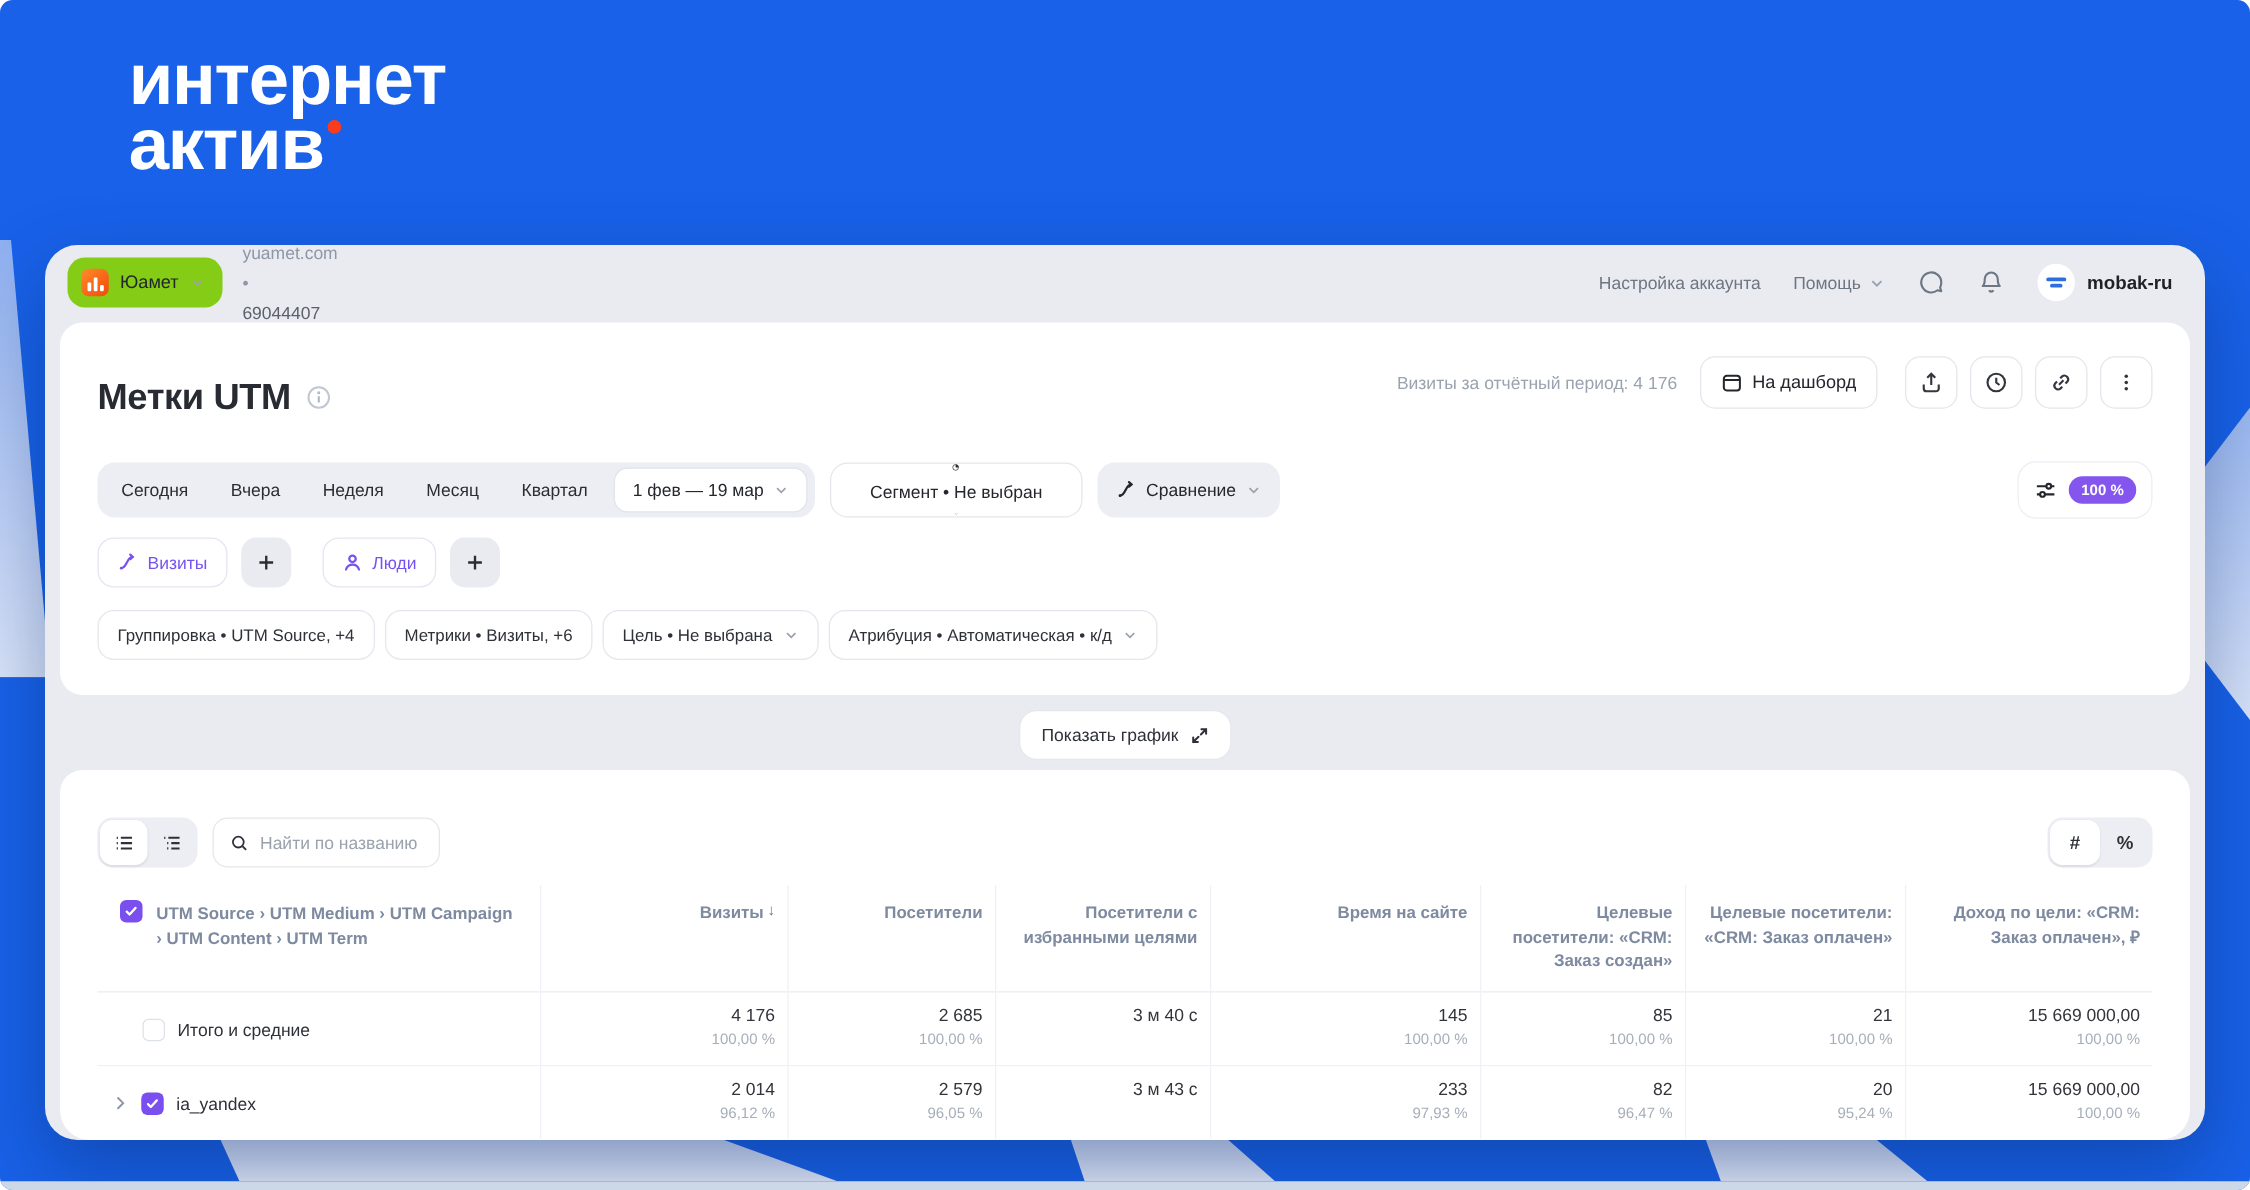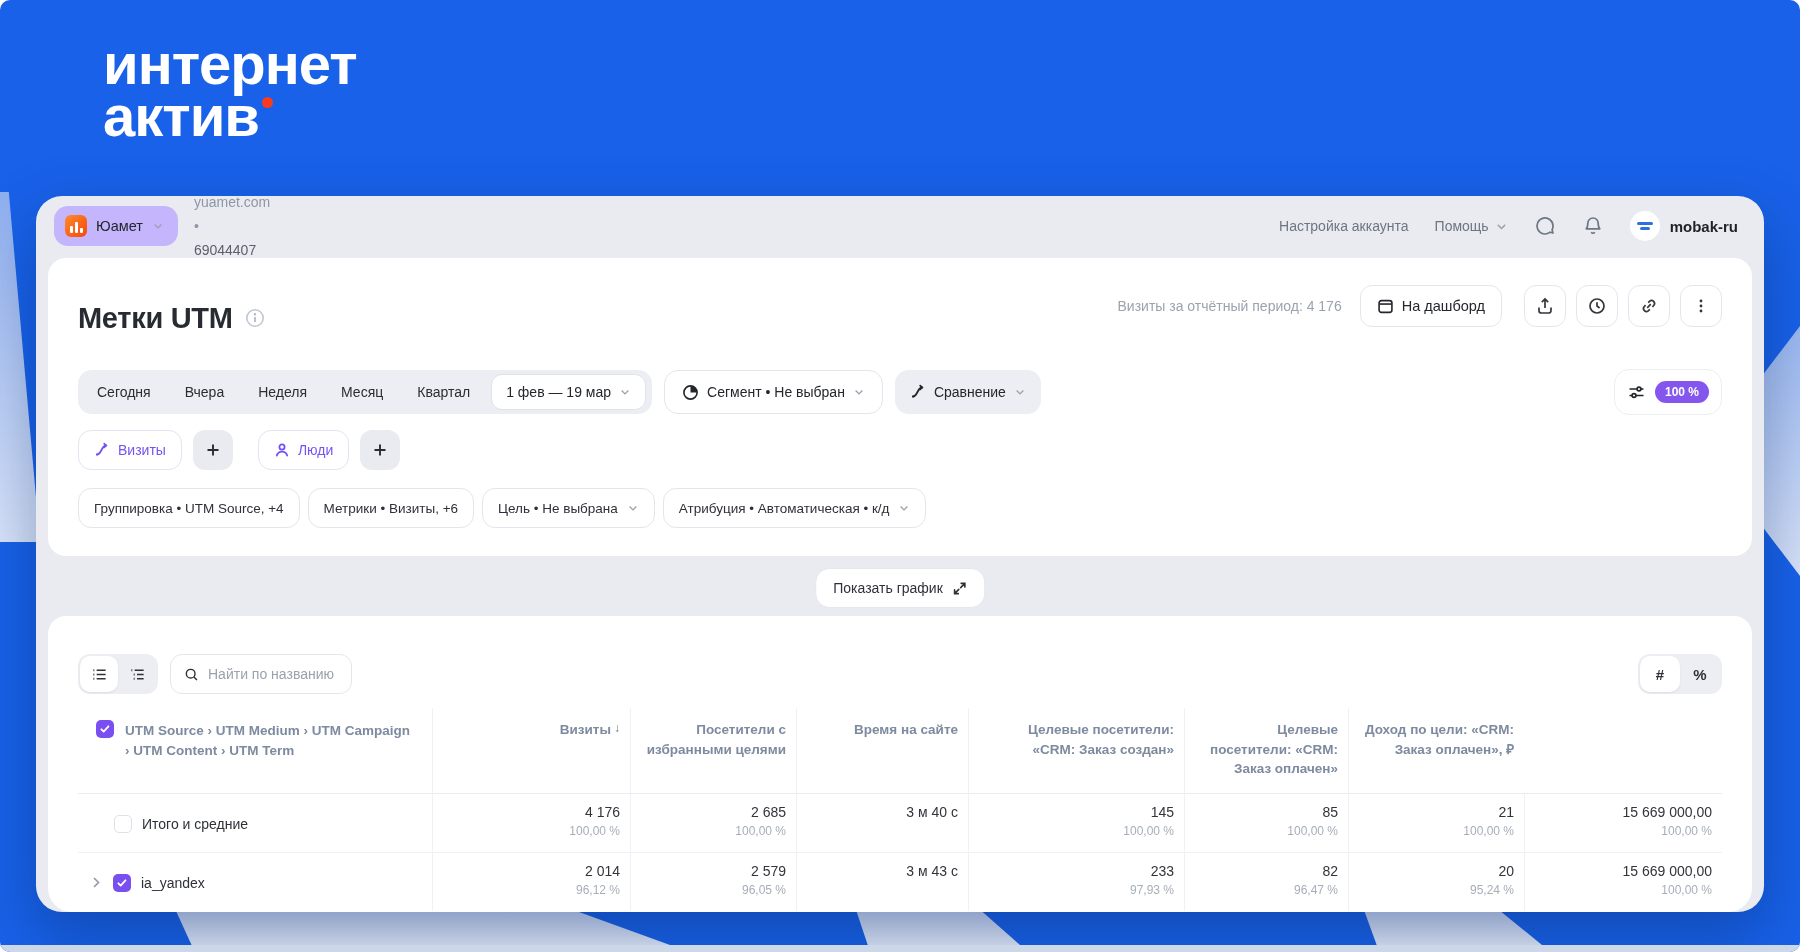--- a/index.html
+++ b/index.html
@@ -17,21 +17,21 @@
 
   
   .brand { position:absolute; left:62px; top:38px; z-index:2; color:#fff; font-weight:700; font-size:58px; line-height:52px; letter-spacing:-1px;margin-left:41px; }
   .brand-dot { display:inline-block; width:11px; height:11px; border-radius:50%; background:#fb3b1e; margin-left:3px; vertical-align:28px; }
 
   
   .window { position:absolute; left:36px; top:196px; width:1728px; height:716px; z-index:2;
             background:#e9ebf0; border-radius:26px; box-shadow:0 24px 60px rgba(7,32,84,.35); }
   .win-header { height:60px; display:flex; align-items:center; justify-content:space-between; padding:0 26px 0 18px; }
   .wh-left, .wh-right { display:flex; align-items:center; }
-  .counter-tab { display:flex; align-items:center; gap:9px; background:#c4b5fd; border-radius:14px; height:40px; padding:0 14px 0 11px; cursor:pointer; }
+  .counter-tab { display:flex; align-items:center; gap:9px; background:#84cc16; border-radius:14px; height:40px; padding:0 14px 0 11px; cursor:pointer; }
   .metrica-logo { width:22px; height:22px; border-radius:6px; background:linear-gradient(135deg,#ff8b2c,#f3490a); display:flex; align-items:flex-end; justify-content:center; gap:2px; padding-bottom:4px; }
   .metrica-logo i { display:block; width:3px; background:#fff; border-radius:1px; }
   .counter-name { font-size:14.5px; color:#23262c; }
   .domain-info { margin-left:16px; font-size:14px; color:#8d97a8; display:flex; gap:8px; align-items:flex-start;flex-direction:column; }
   .counter-id { color:#5a616c; }
   .wh-right { gap:26px; }
   .nav-link { font-size:14px; color:#6d7683; cursor:pointer; display:flex; align-items:center; gap:6px; }
   .icon-btn-plain { display:flex; align-items:center; cursor:pointer; color:#6d7683; }
   .avatar { width:30px; height:30px; border-radius:50%; background:#fff; display:flex; flex-direction:column; gap:2px; align-items:center; justify-content:center; }
   .avatar i { display:block; height:3px; border-radius:2px; background:#2e6fe0; }
@@ -49,21 +49,21 @@
   .visits-period { font-size:14px; color:#9aa3ae; margin-right:6px; }
   .btn-white { display:flex; align-items:center; gap:8px; background:#fff; border:1px solid #e3e6ec; border-radius:12px; height:42px; padding:0 16px; font-size:14.5px; color:#23262b; cursor:pointer; }
   .icon-btn { width:42px; height:42px; border:1px solid #e3e6ec; border-radius:12px; background:#fff; display:flex; align-items:center; justify-content:center; cursor:pointer; color:#33363d; }
   .title-icons { display:flex; gap:10px; margin-left:10px; }
 
   
   .filters-row { position:absolute; left:30px; right:30px; top:112px; height:44px; display:flex; align-items:center; gap:12px; }
   .period-group { display:flex; align-items:center; background:#eceef3; border-radius:14px; height:44px; padding:0 2px; }
   .period-item { font-size:14px; color:#2a2d33; padding:0 17px; cursor:pointer; }
   .date-pill { display:flex; align-items:center; gap:8px; background:#fff; border:1px solid #e0e3ea; border-radius:11px; height:36px; margin:4px; padding:0 14px; font-size:14px; color:#23262b; cursor:pointer; }
-  .pill-white { display:flex; align-items:center; gap:8px; background:#fff; border:1px solid #e3e6ec; border-radius:14px; height:44px; padding:0 17px; font-size:14px; color:#23262b; cursor:pointer; }
+  .pill-white { display:flex; align-items:center; gap:8px; background:#fff; border:1px solid #e3e6ec; border-radius:14px; height:44px; padding:0 31px; font-size:14px; color:#23262b; cursor:pointer;flex-direction:column; }
   .pill-grey { display:flex; align-items:center; gap:8px; background:#eceef3; border-radius:14px; height:44px; padding:0 15px; font-size:14px; color:#23262b; cursor:pointer; }
   .sampling { margin-left:auto; display:flex; align-items:center; gap:9px; background:#fff; border:1px solid #eceef3; border-radius:15px; height:46px; padding:0 12px; cursor:pointer; }
   .sampling-badge { background:#8456ee; color:#fff; font-size:12px; font-weight:700; border-radius:999px; padding:4px 10px; }
 
   
   .metrics-row { position:absolute; left:30px; top:172px; height:40px; display:flex; align-items:center; gap:11px; }
   .metric-pill { display:flex; align-items:center; gap:8px; background:#fff; border:1px solid #e6e3f2; border-radius:13px; height:40px; padding:0 15px; font-size:14px; color:#7752f2; cursor:pointer; }
   .plus-btn { width:40px; height:40px; border-radius:12px; background:#e9ebf0; border:none; display:flex; align-items:center; justify-content:center; cursor:pointer; margin-right:14px; }
   .plus-btn svg { stroke:#2a2d33; }
 
@@ -369,20 +369,21 @@
               <svg width="12" height="12" viewBox="0 0 16 16" fill="none" stroke="#fff" stroke-width="2.4" stroke-linecap="round" stroke-linejoin="round">
                   <path d="M3.2 8.4l3 3 6.4-7"></path>
                 </svg>
             </span>
             <span class="th-label">UTM Source › UTM Medium › UTM Campaign › UTM Content › UTM Term</span>
           </div>
           <div class="th"><span class="sort-wrap">
                 <span>Визиты</span>
                 <span class="sort-arrow">↓</span>
               </span></div>
+          <div class="th">Посетители</div>
           <div class="th">Посетители с избранными целями</div>
           <div class="th">Время на сайте</div>
           <div class="th">Целевые посетители: «CRM: Заказ создан»</div>
           <div class="th">Целевые посетители: «CRM: Заказ оплачен»</div>
           <div class="th">Доход по цели: «CRM: Заказ оплачен», ₽</div>
         </div>
 
         <div class="trow drow">
           <div class="td td-name">
             <span class="checkbox empty"></span>

